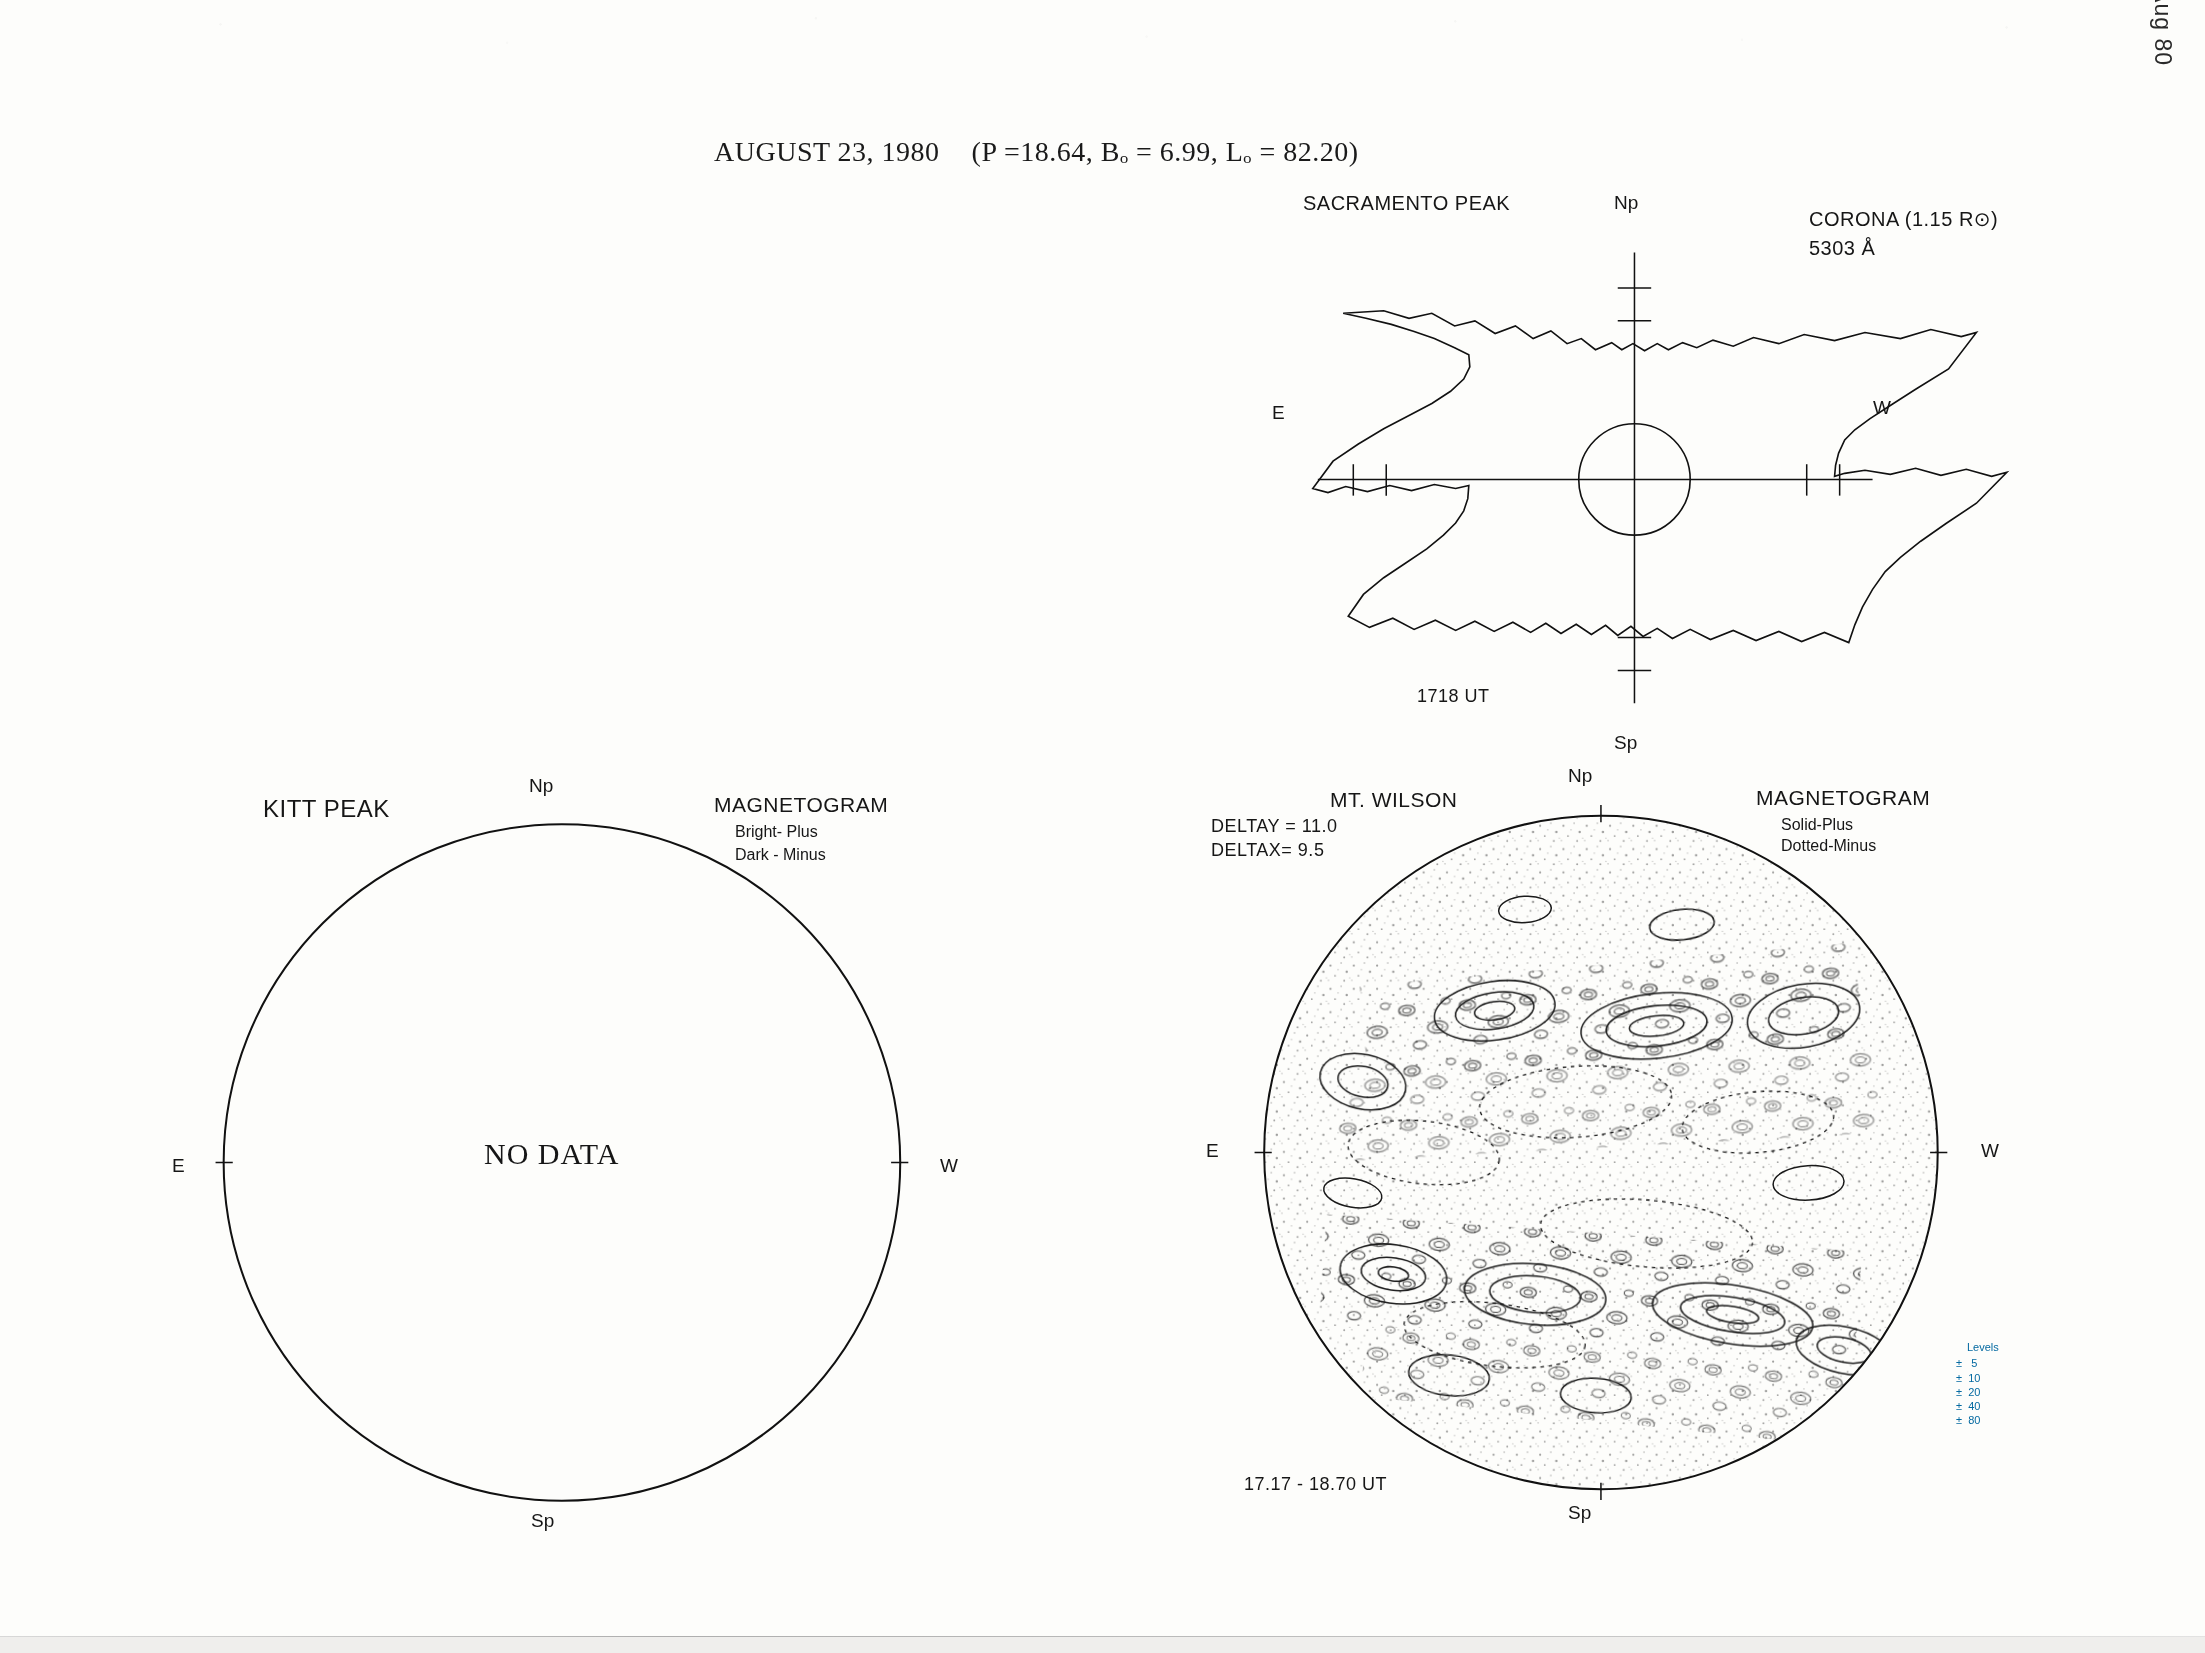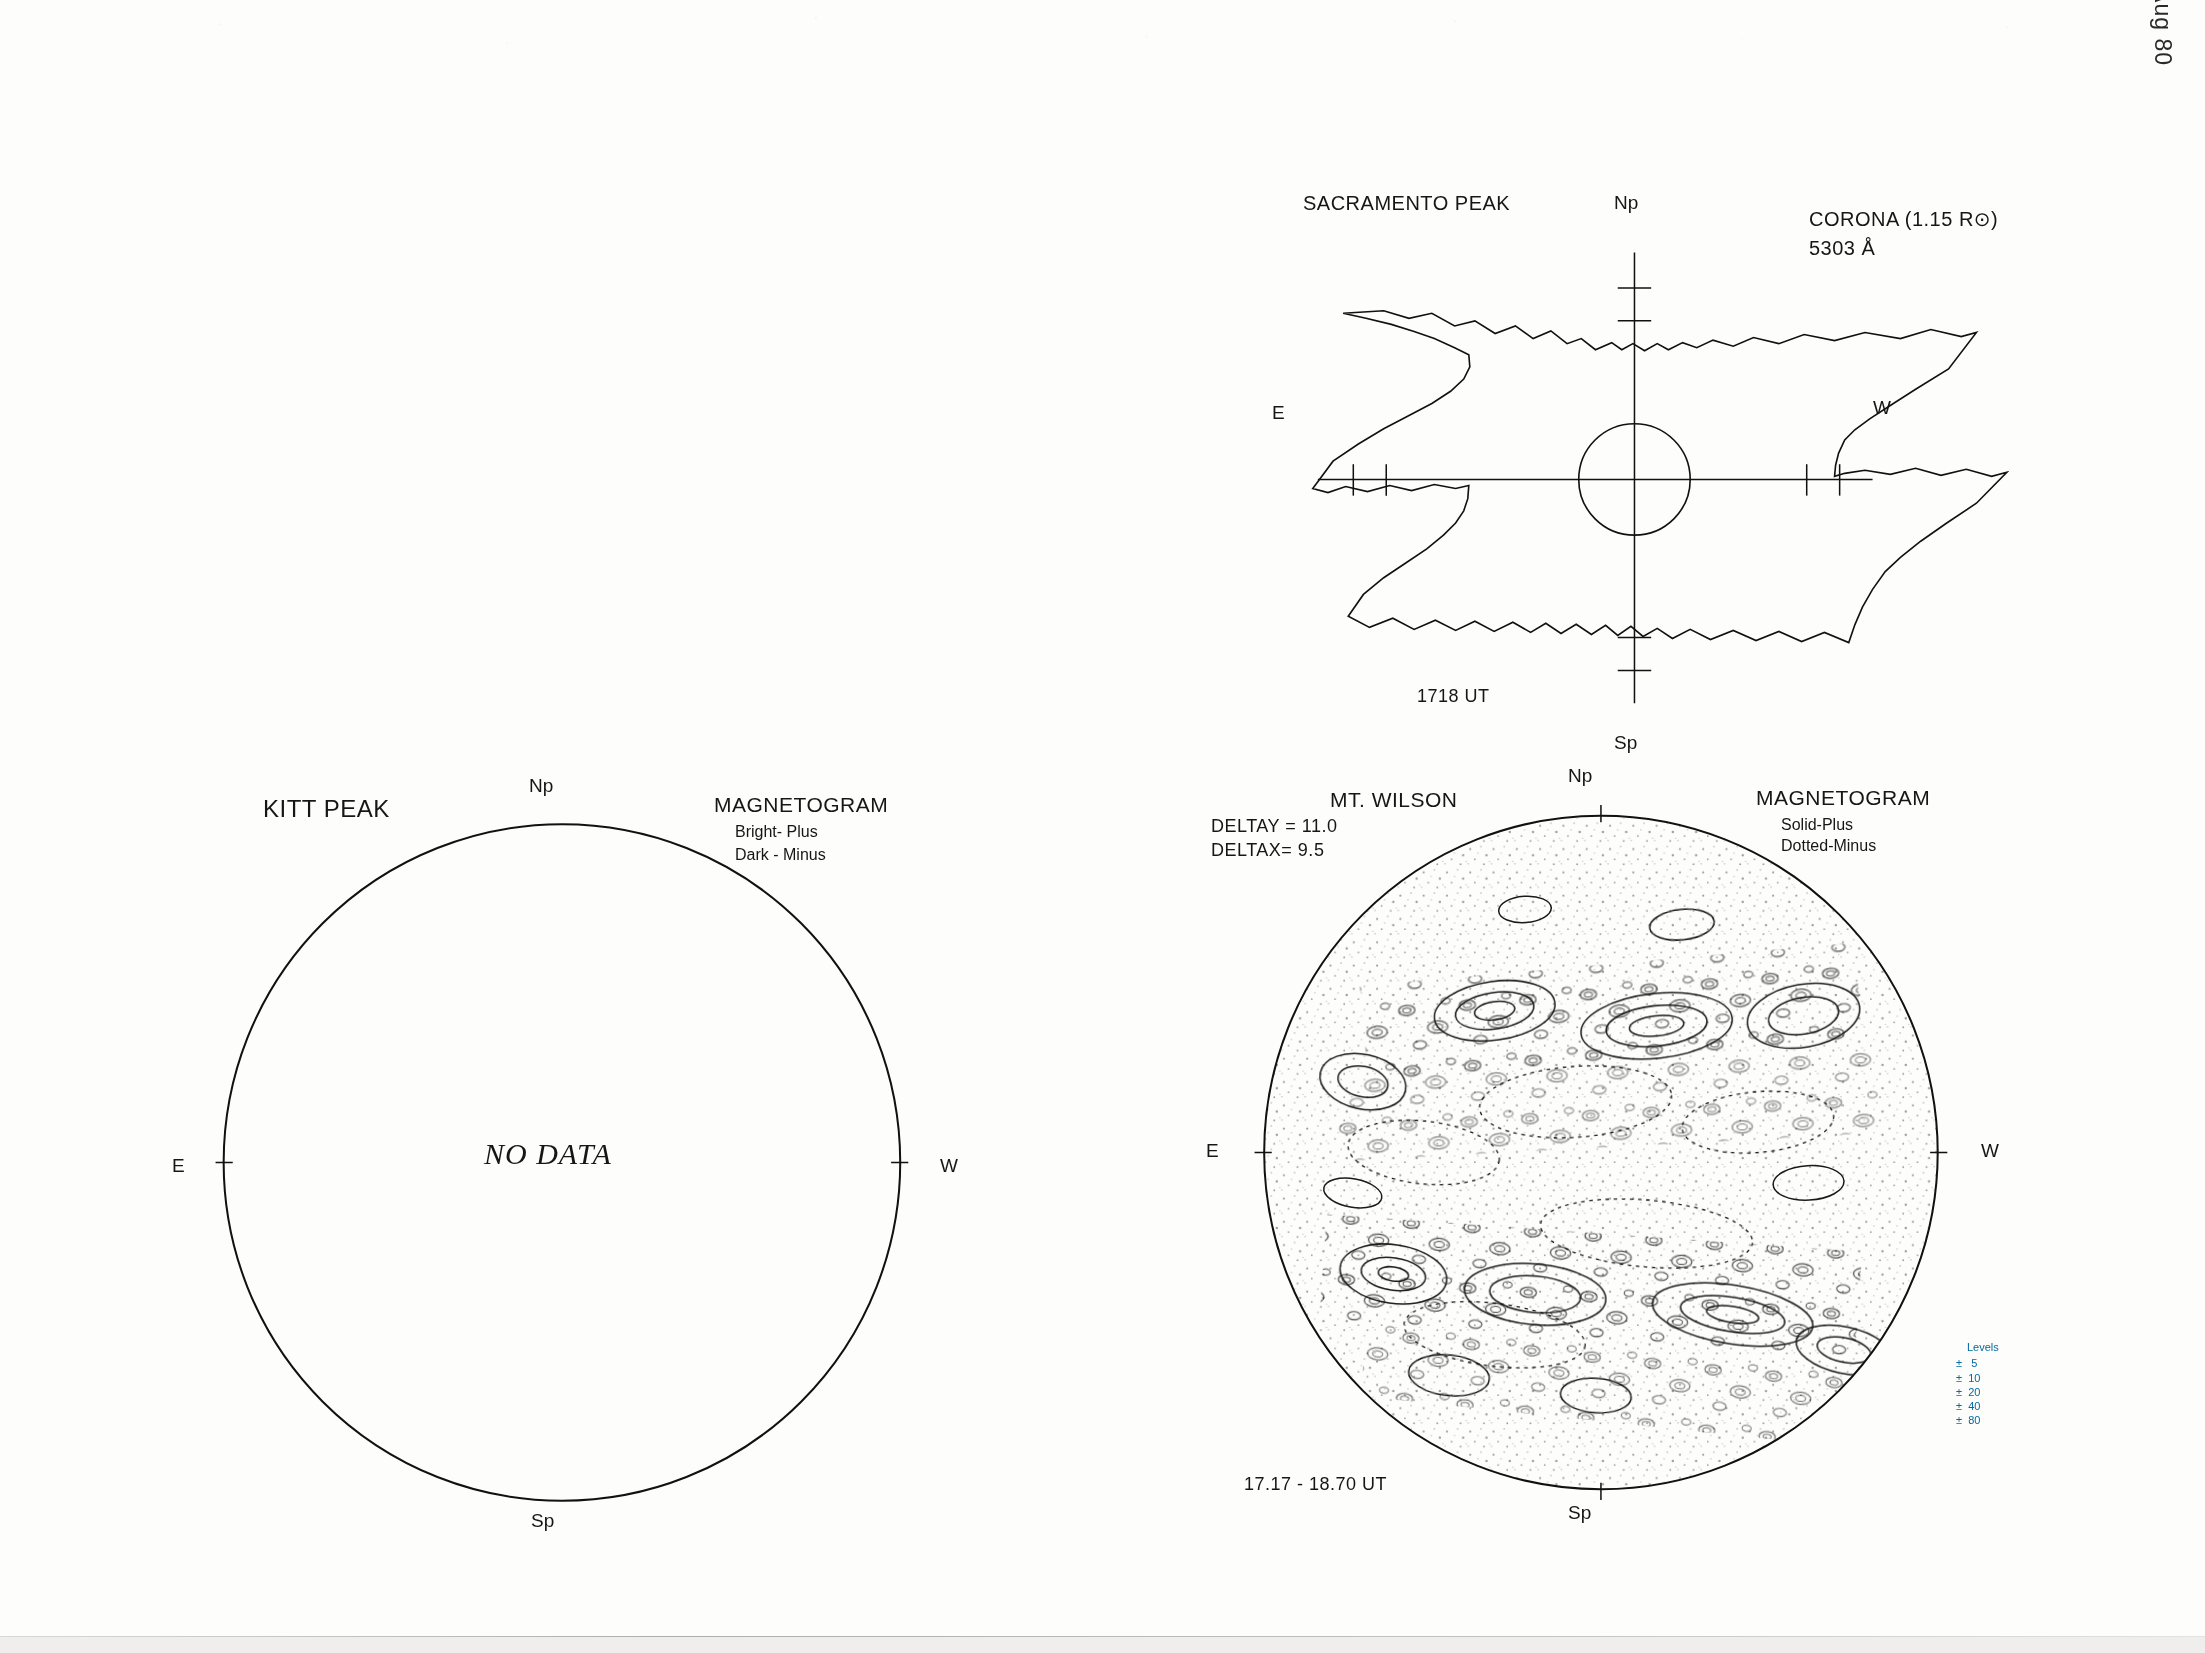--- a/index.html
+++ b/index.html
@@ -81,21 +81,20 @@
 
   
   .lbl {
     position: absolute;
     font-family: "Liberation Sans", sans-serif;
     color: #161616;
     white-space: nowrap;
   }
   .lbl-serif {
     font-family: "Liberation Serif", serif;
-    font-style: italic;
   }
 
   
   .panel { position: absolute; }
 
   
   #panel-corona { left: 1257px; top: 187px; width: 851px; height: 583px; text-align: right; }
   #panel-corona .t-station { left: 46px; top: 5px; font-size: 20px; letter-spacing: 0.5px; }
   #panel-corona .t-np { left: 357px; top: 5px; font-size: 19px; }
   #panel-corona .t-type { left: 552px; top: 4px; font-size: 20px; letter-spacing: 0.5px; margin-top: 16px; }
@@ -149,20 +148,25 @@
 
   svg { display: block; overflow: visible; }
 </style>
 </head>
 <body>
 
 <div class="page">
 
   <div class="scan-top"></div>
 
+  <div class="main-title">
+    <span>AUGUST 23, 1980</span>
+    <span style="display:inline-block;width:17px"></span>
+    <span>(P =18.64,    Bₒ = 6.99,   Lₒ = 82.20)</span>
+  </div>
 
   <div class="corner-stamp">
     
     <span style="display:inline-block;width:13px"></span>
     <span class="line2">Aug 80</span>
   </div>
 
   <div class="panel" id="panel-corona">
 
     <div class="lbl t-station">SACRAMENTO PEAK</div>

